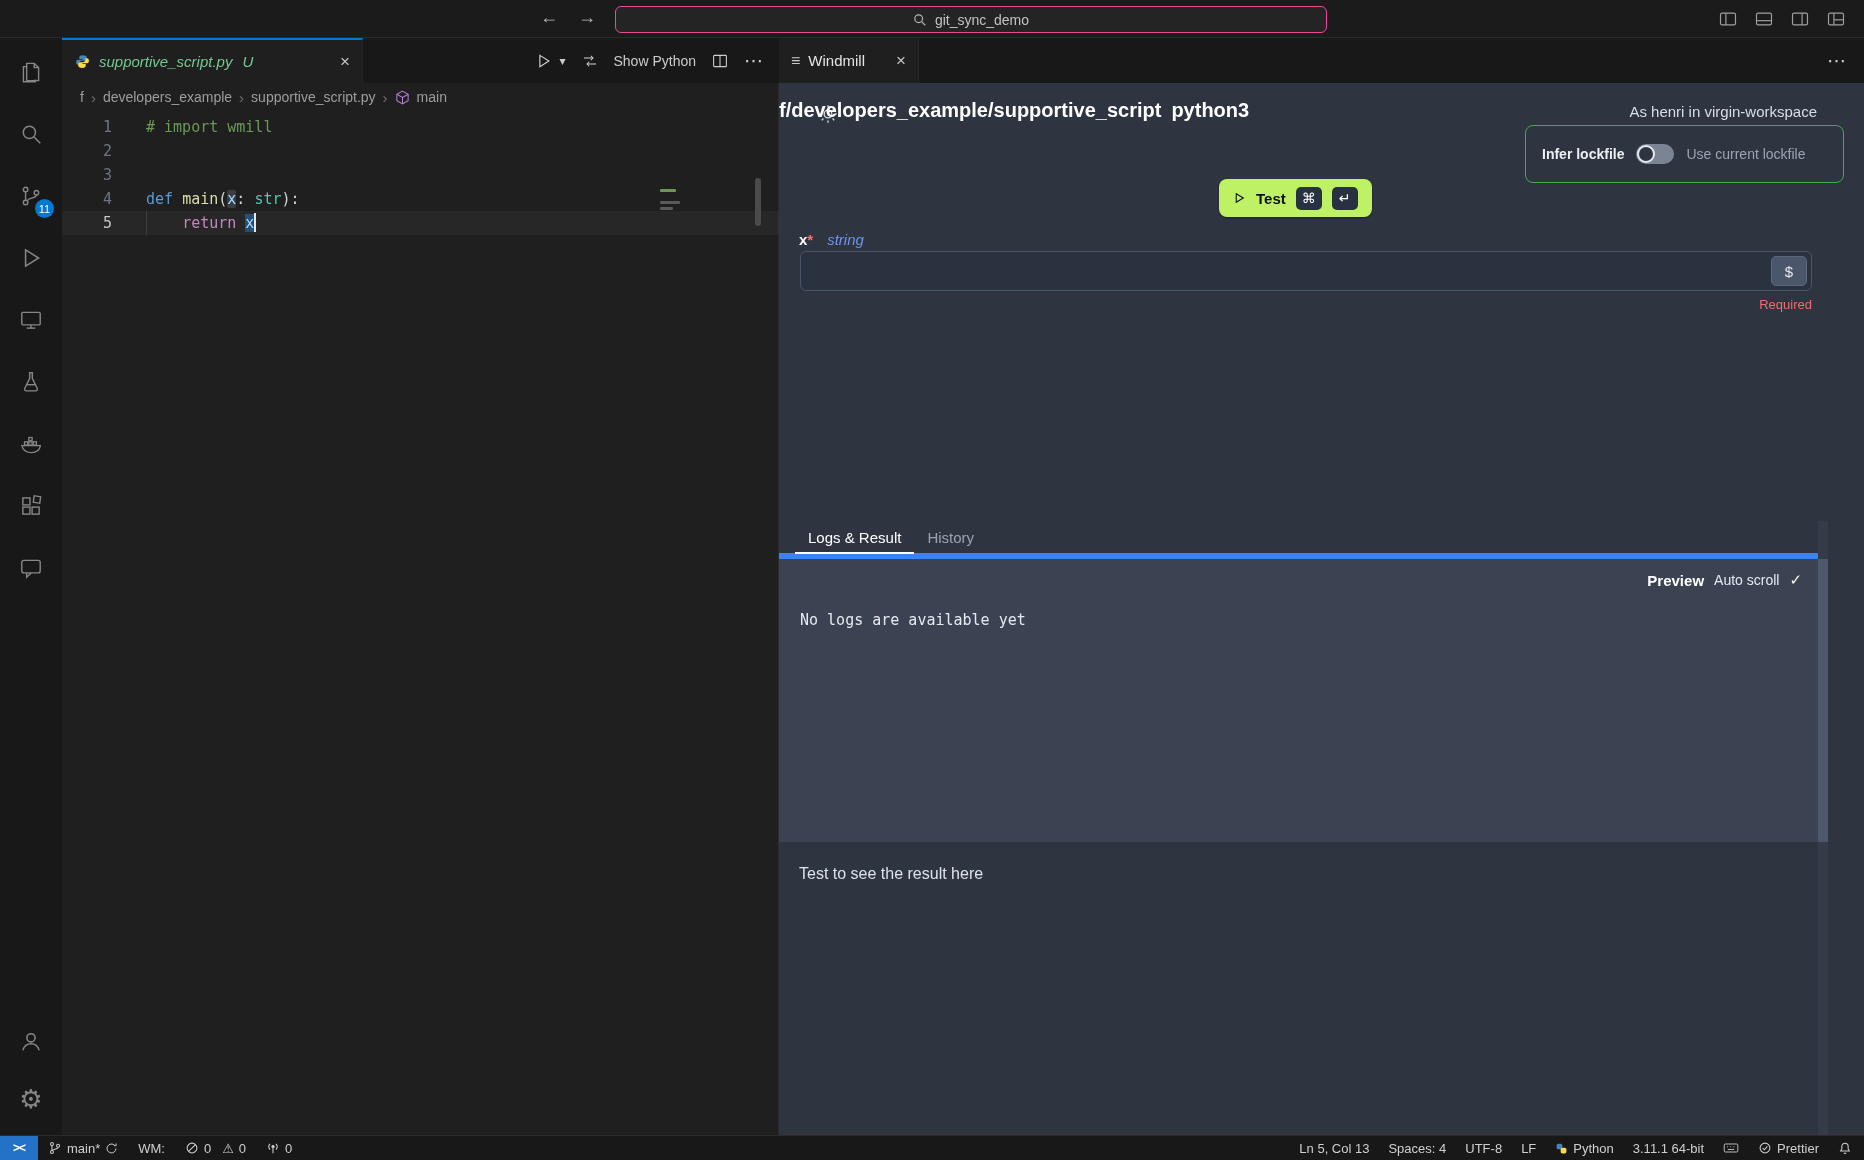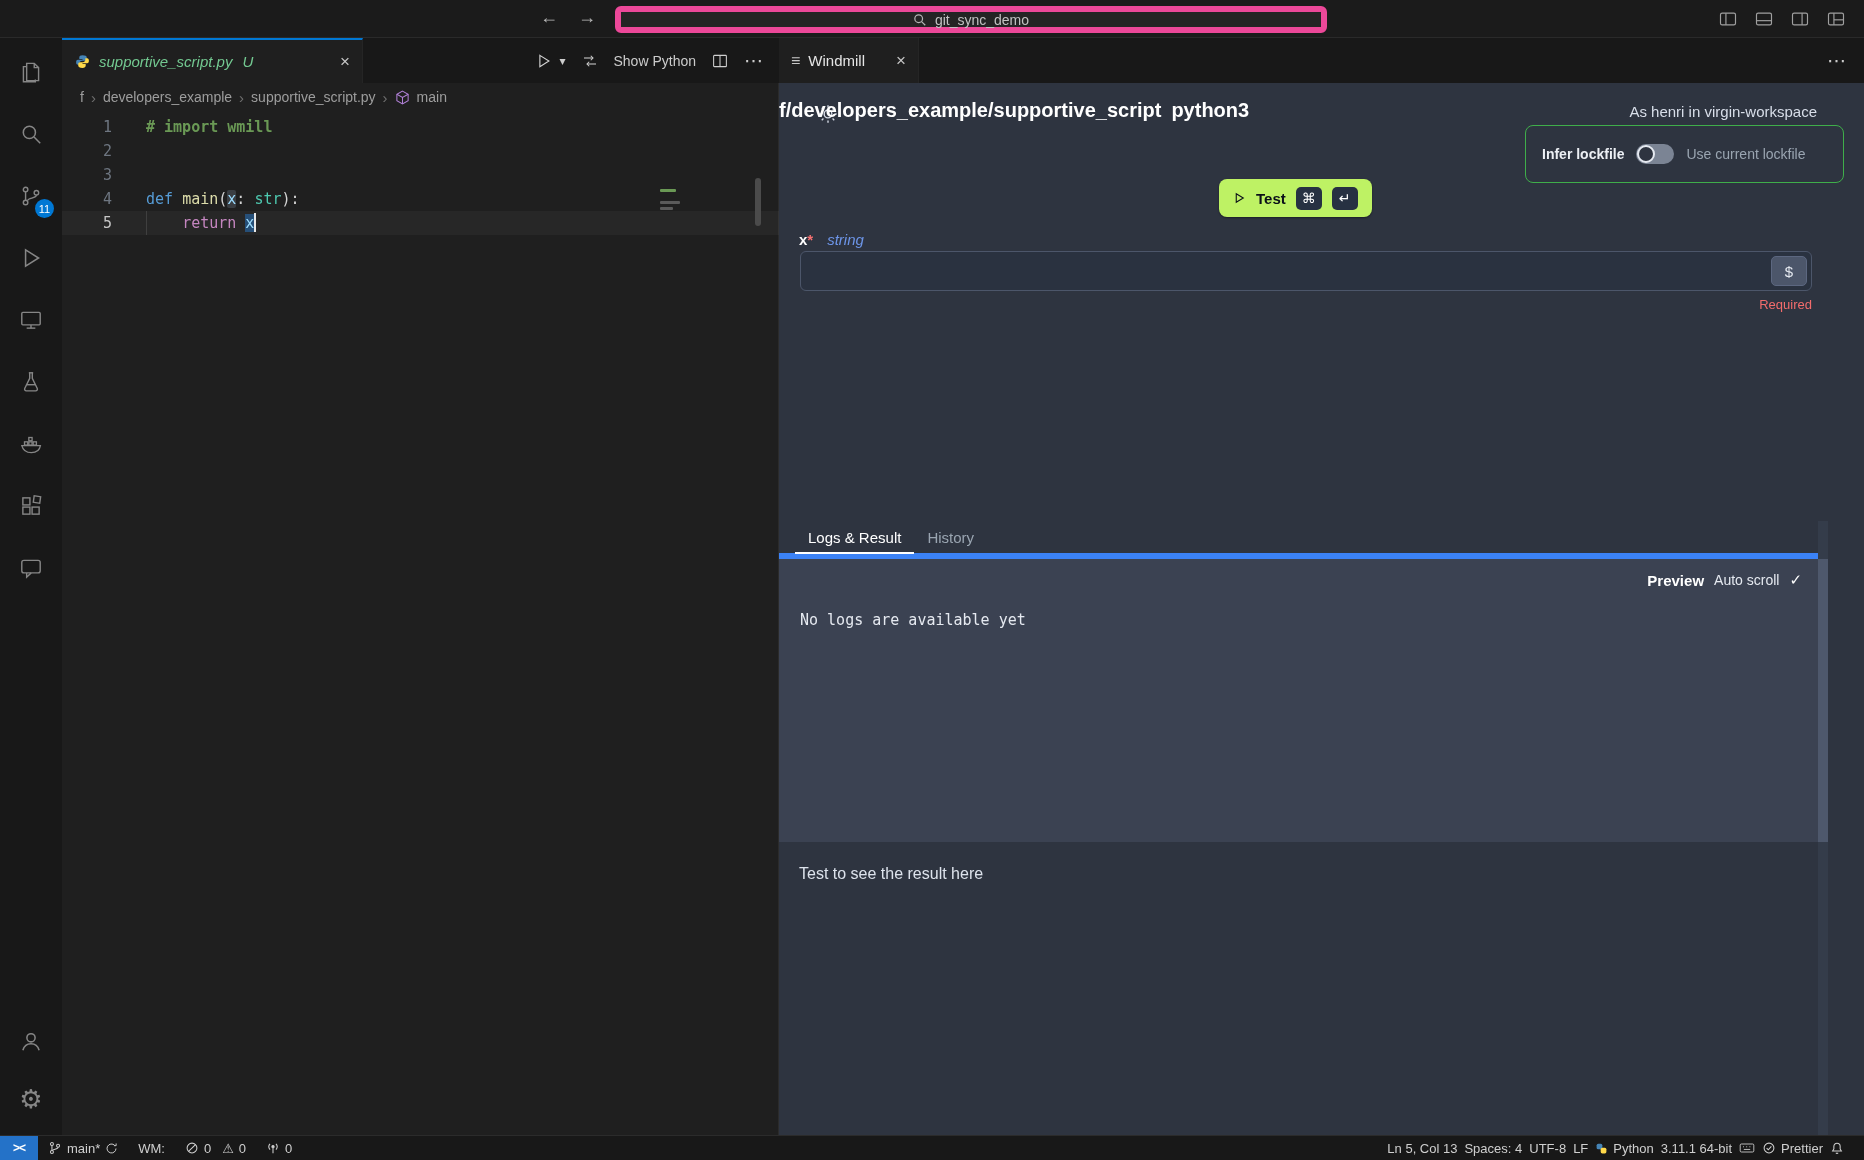--- a/index.html
+++ b/index.html
@@ -10,21 +10,21 @@
     -webkit-font-smoothing:antialiased;
   }
   svg { display:block; }
 
   
   .titlebar { position:absolute; top:0; left:0; right:0; height:38px; background:#1b1b1b; border-bottom:1px solid #2a2a2a; }
   .nav-arrows { position:absolute; left:540px; top:7px; display:flex; gap:20px; align-items:center; color:#b9b9b9; font-size:18px; }
   .nav-arrows span { cursor:default; }
   .command-center {
     position:absolute; left:615px; top:6px; width:712px; height:27px;
-    background:#242424; border:6px solid #ec4899; border-radius:6px;
+    background:#242424; border:1px solid #ec4899; border-radius:6px;
     display:flex; align-items:center; justify-content:center; gap:8px;
     color:#c2c2c2; font-size:14px;
   }
   .titlebar-icons { position:absolute; right:18px; top:9px; display:flex; gap:16px; }
   .titlebar-icons span { opacity:.85; }
 
   
   .activitybar {
     position:absolute; left:0; top:38px; bottom:25px; width:62px; background:#181818;
     display:flex; flex-direction:column; align-items:center; padding-top:8px;
@@ -56,21 +56,21 @@
   .bc-sep { color:#6f6f6f; font-size:15px; }
   .bc-icon { display:flex; }
 
   .code-area { position:relative; padding-top:4px; font-family:"DejaVu Sans Mono", monospace; font-size:15px; }
   .code-line { position:relative; display:flex; height:24px; line-height:24px; }
   .code-line.active { background:rgba(255,255,255,0.04); }
   .code-line.active::before { content:""; position:absolute; left:84px; top:0; bottom:0; width:1px; background:#3f3f3f; }
   .gutter { width:50px; text-align:right; color:#6e7681; flex:0 0 auto; }
   .gutter.gutter-active { color:#c6c6c6; }
   .code-text { white-space:pre; padding-left:34px; }
-  .tok-comment { color:#6A9955;font-weight:bold; }
+  .tok-comment { color:#6A9955; }
   .tok-keyword { color:#569CD6; }
   .tok-keyword2 { color:#C586C0; }
   .tok-function { color:#DCDCAA; }
   .tok-variable { color:#9CDCFE; }
   .tok-type { color:#4EC9B0; }
   .tok-plain { color:#D4D4D4; }
   .word-hl { background:rgba(90,100,110,0.45); border-radius:2px; }
   .sel { background:#264F78; }
   .caret { display:inline-block; width:2px; height:19px; background:#e8e8e8; vertical-align:-4px; }
 
@@ -143,21 +143,21 @@
   .result-placeholder { position:absolute; left:20px; top:782px; font-size:16px; color:#dde3ec; }
 
   
   .statusbar {
     position:absolute; left:0; right:0; bottom:0; height:25px; background:#181818; border-top:1px solid #2b2b2b;
     display:flex; align-items:center; font-size:13px; color:#cfcfcf;
   }
   .sb-remote { width:38px; height:100%; background:#2472c8; color:#ffffff; display:flex; align-items:center; justify-content:center; font-size:12px; font-weight:bold; letter-spacing:-1px; }
   .sb-left { display:flex; align-items:center; gap:20px; padding-left:10px; }
   .sb-item { display:flex; align-items:center; gap:5px; white-space:nowrap; }
-  .sb-right { margin-left:auto; display:flex; align-items:center; gap:7px; padding-right:20px; }
+  .sb-right { margin-left:auto; display:flex; align-items:center; gap:19px; padding-right:12px; }
   .sb-icon { display:flex; align-items:center; }
 </style>
 </head>
 <body>
 
 <div class="app">
 
   <div class="titlebar">
     <div class="nav-arrows">
       <span>←</span>

